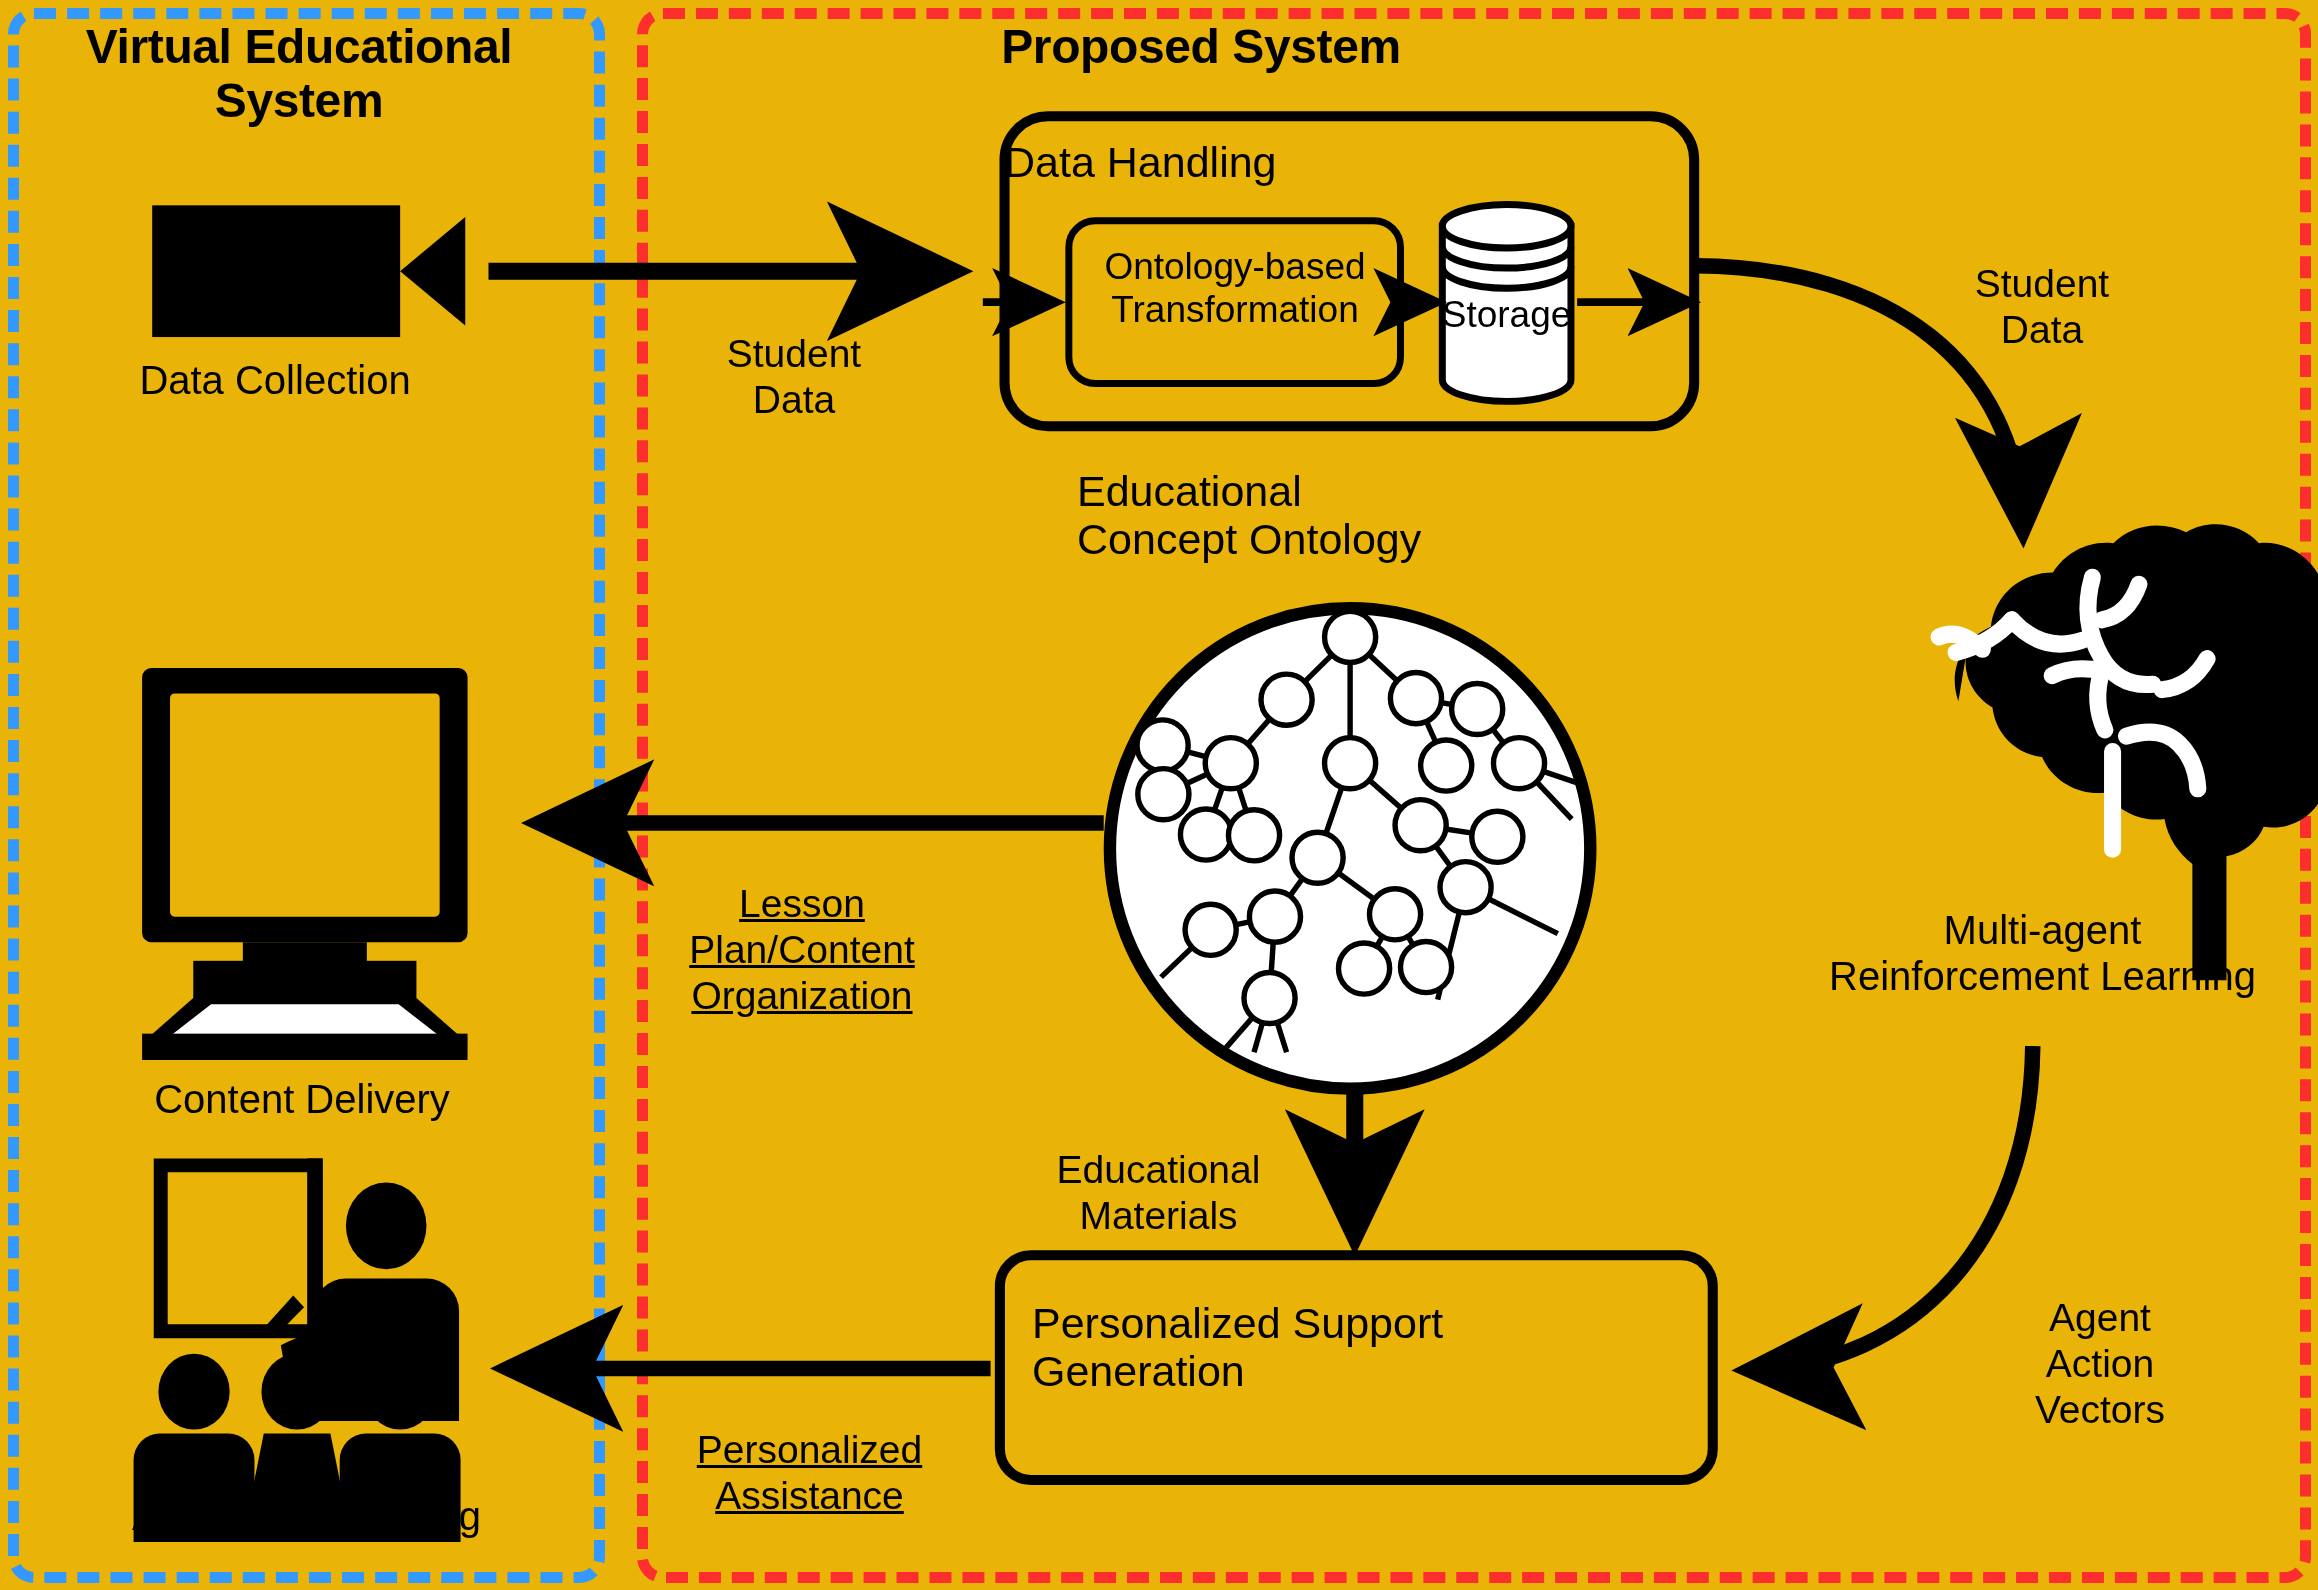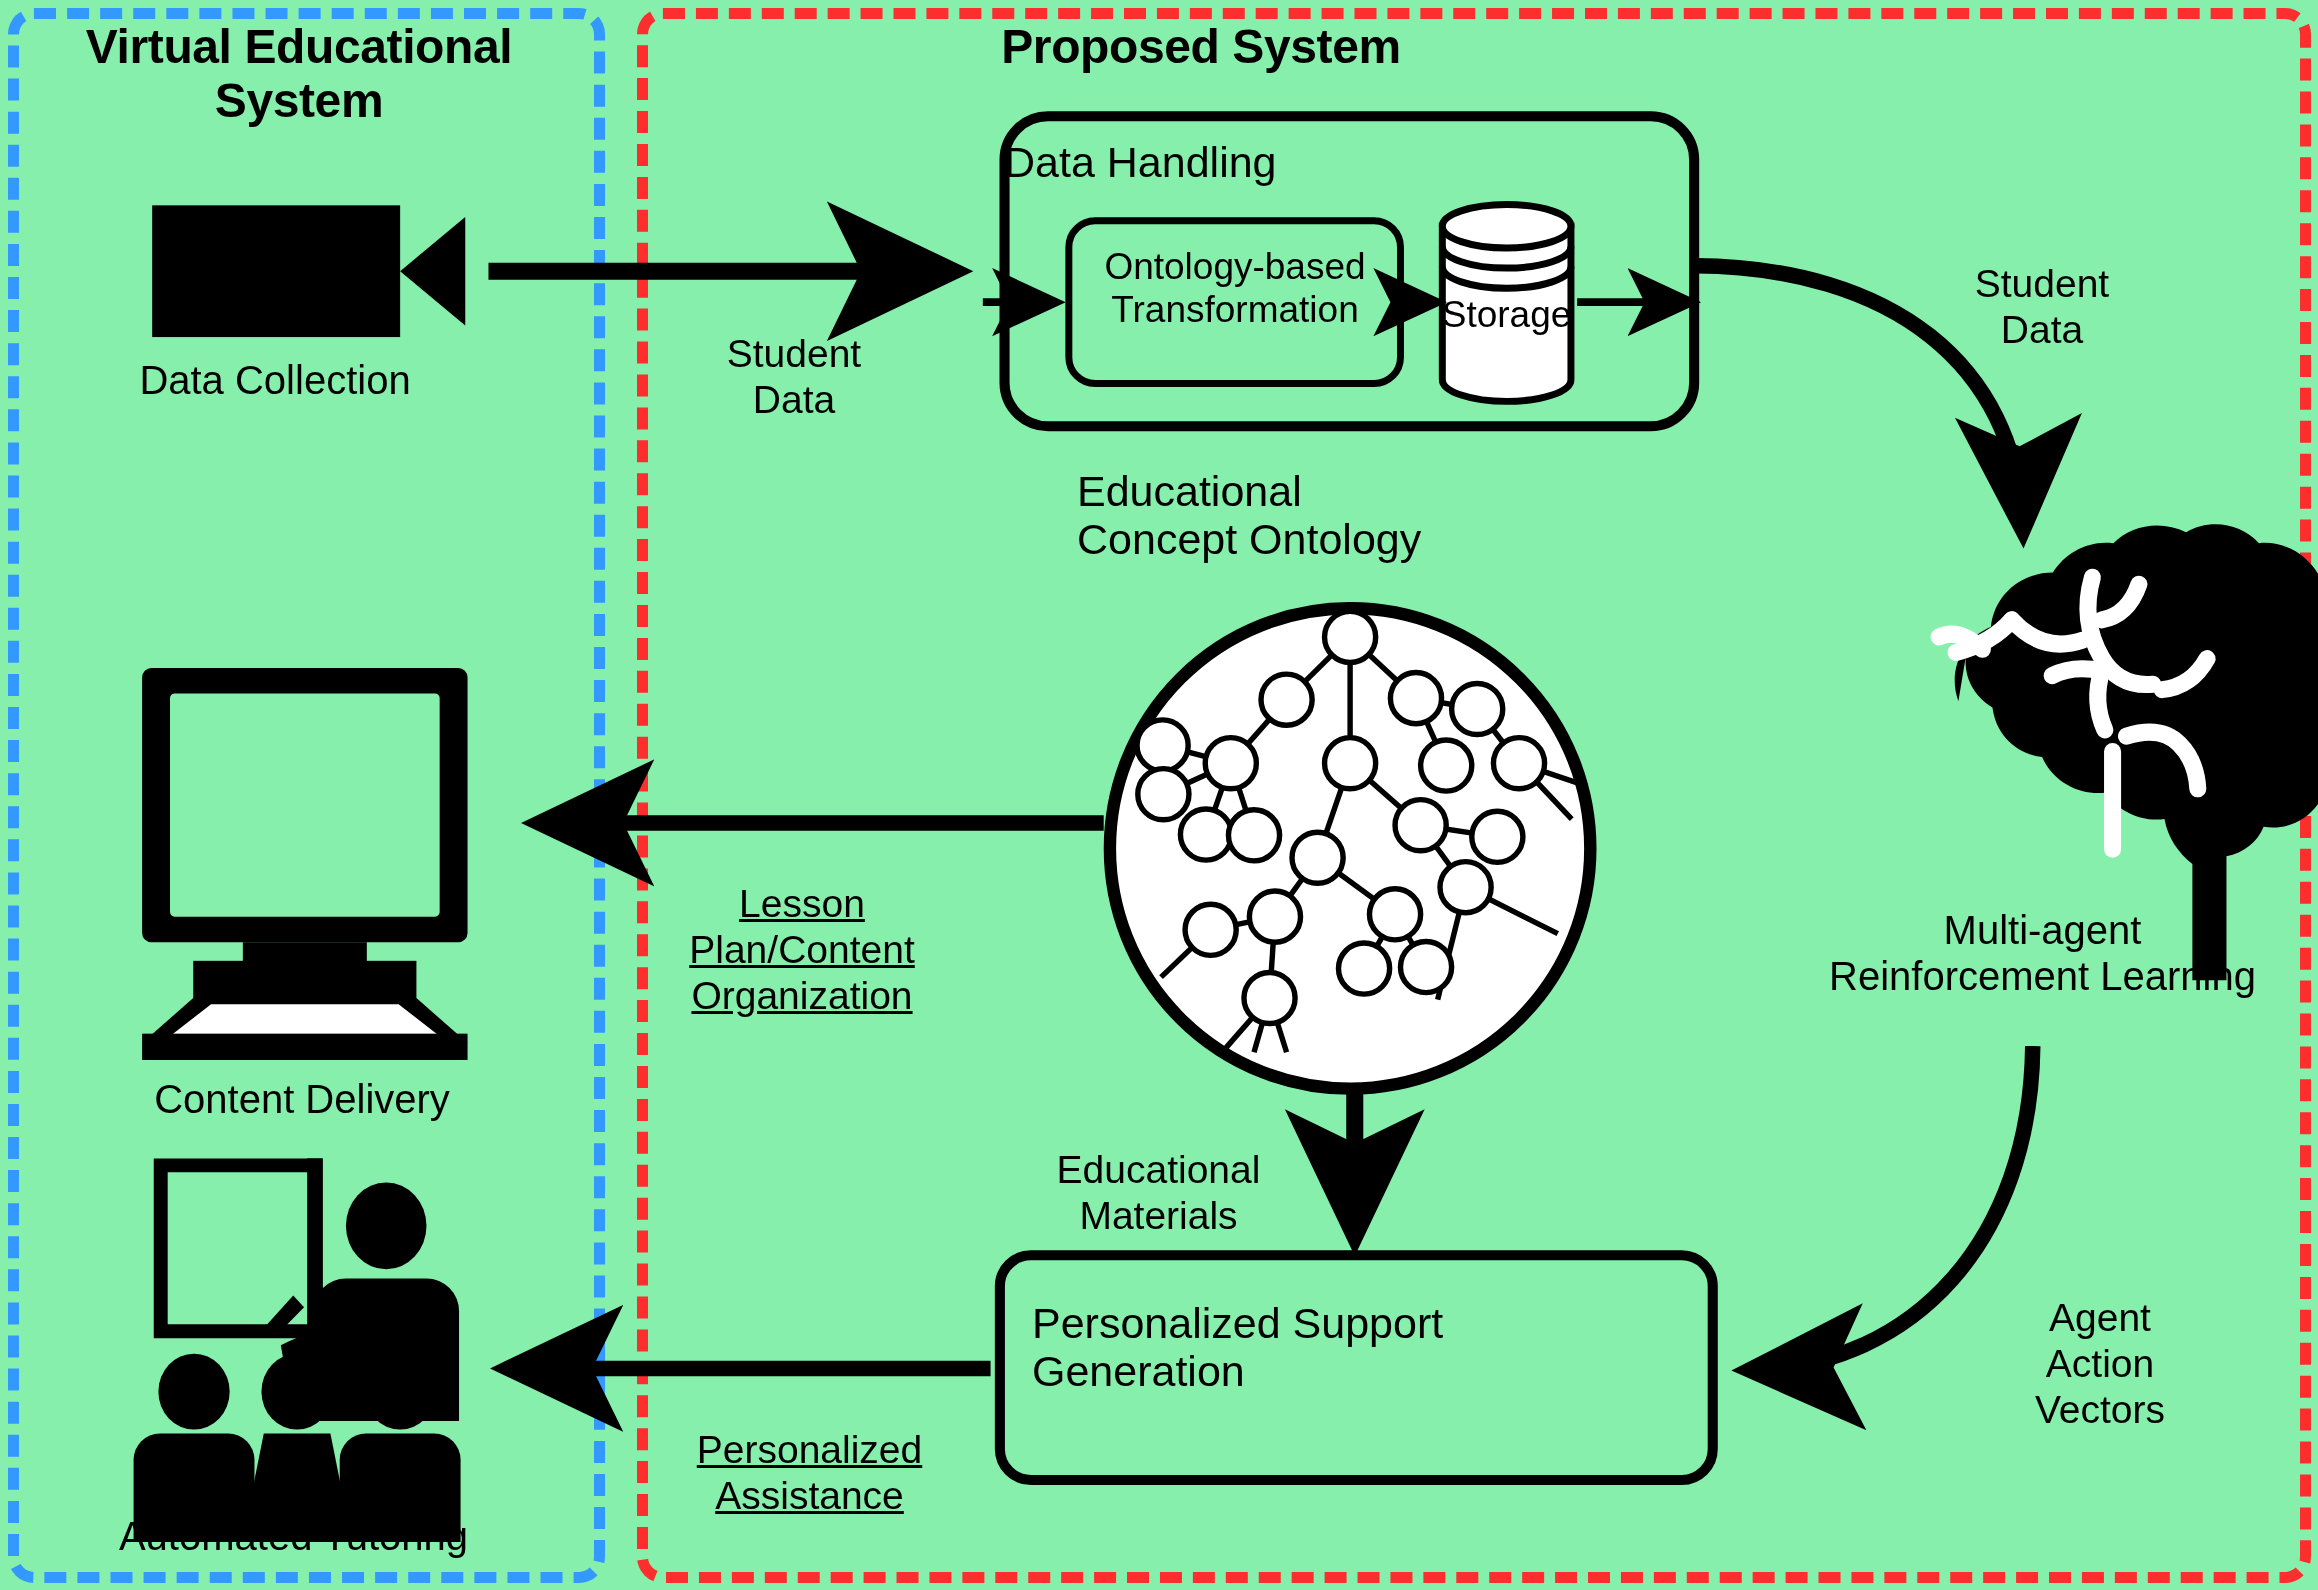--- a/index.html
+++ b/index.html
@@ -7,21 +7,21 @@
     padding: 0;
     background: #ffffff;
   }
   body {
     font-family: "Liberation Sans", sans-serif;
   }
   #stage {
     position: relative;
     width: 2319px;
     height: 1590px;
-    background: #86efac;
+    background: #eab308;
     overflow: hidden;
   }
   .panel {
     position: absolute;
     box-sizing: border-box;
     background: transparent;
   }
   #left-panel {
     left: 7.7px;
     top: 7.7px;
@@ -276,21 +276,21 @@
 
     <path d="M2623,1350 C2620,1600 2470,1762 2262,1768" fill="none" stroke="#000" stroke-width="20" marker-end="url(#ah)"></path>
 
     <line x1="1278" y1="1766" x2="660" y2="1766" stroke="#000" stroke-width="20" marker-end="url(#ah)"></line>
   </svg>
 
   <div class="node-caption" style="left:93px; top:358px; width:364px;">Data Collection</div>
 
   <div class="node-caption" style="left:93px; top:1077px; width:418px;">Content Delivery</div>
 
-  <div class="node-caption" style="left:61px; top:1494px; width:465px;margin-top:20px;">Automated Tutoring</div>
+  <div class="node-caption" style="left:74px; top:1494px; width:465px;">Automated Tutoring</div>
 
   <div class="boxed-title" style="left:1004px; top:138px; width:690px;">Data Handling</div>
 
   <div class="inner-label" style="left:1069px; top:246px; width:332px; white-space:pre-line;">Ontology-based
 Transformation</div>
 
   <div class="inner-label" style="left:1418px; top:294px; width:177px;">Storage</div>
 
   <div class="boxed-title" style="left:1077px; top:467px; width:550px; white-space:pre-line;">Educational
 Concept Ontology</div>

